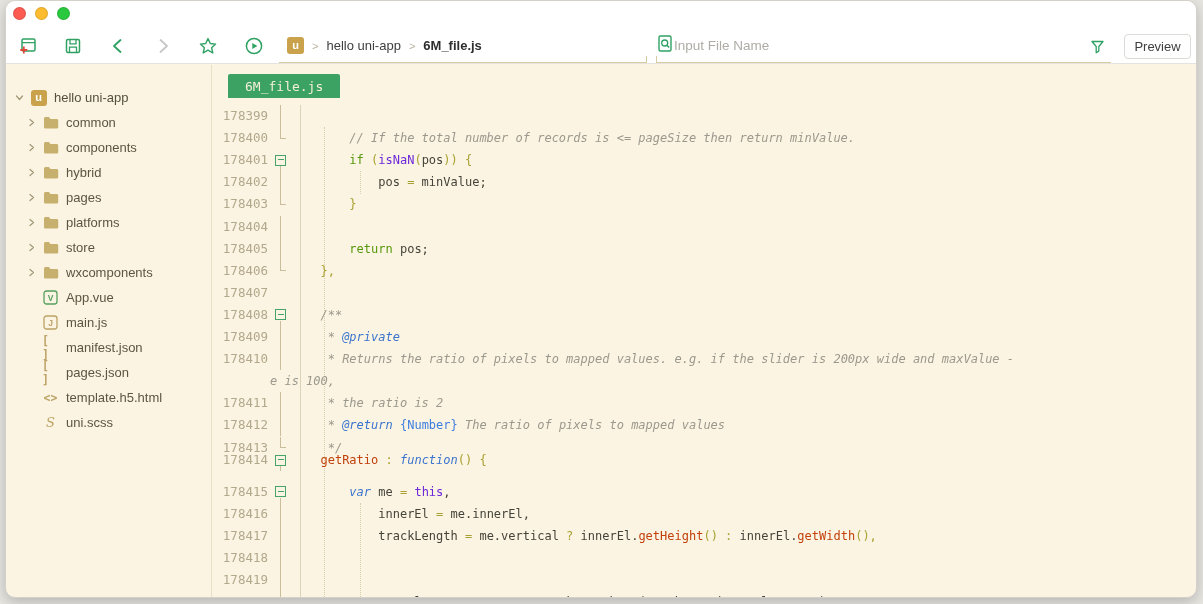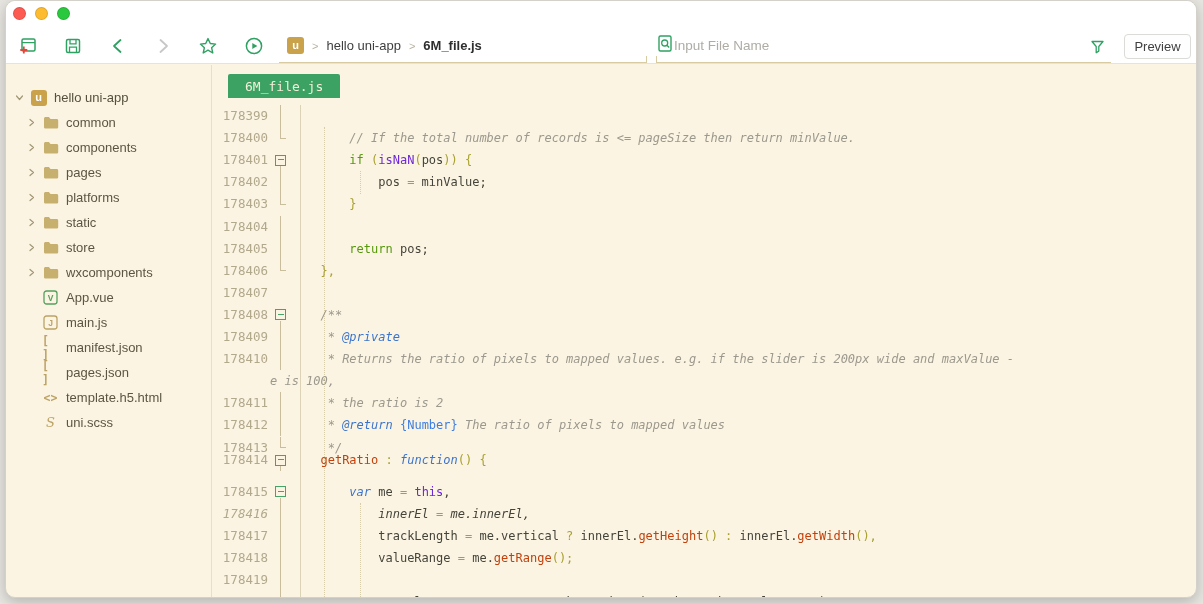--- a/index.html
+++ b/index.html
@@ -204,47 +204,47 @@
               <span class="tchev">
                 <svg width="9" height="9" viewBox="0 0 9 9">
                   <polyline points="3,1.5 6.5,4.5 3,7.5" fill="none" stroke="#A29877" stroke-width="1.2" stroke-linecap="round" stroke-linejoin="round"></polyline>
                 </svg>
               </span>
               <span class="ticon">
                 <svg width="16" height="13" viewBox="0 0 16 13">
                   <path d="M1 2.8C1 1.8 1.7 1.1 2.7 1.1h3.2l1.6 1.9h6.1c1 0 1.6.7 1.6 1.7v6.2c0 1-.7 1.7-1.7 1.7H2.7c-1 0-1.7-.7-1.7-1.7z" fill="#C7AF6E"></path>
                 </svg>
               </span>
+              <span class="tlabel">hybrid</span>
+            </div>
+            <div class="trow">
+              <span class="tchev">
+                <svg width="9" height="9" viewBox="0 0 9 9">
+                  <polyline points="3,1.5 6.5,4.5 3,7.5" fill="none" stroke="#A29877" stroke-width="1.2" stroke-linecap="round" stroke-linejoin="round"></polyline>
+                </svg>
+              </span>
+              <span class="ticon">
+                <svg width="16" height="13" viewBox="0 0 16 13">
+                  <path d="M1 2.8C1 1.8 1.7 1.1 2.7 1.1h3.2l1.6 1.9h6.1c1 0 1.6.7 1.6 1.7v6.2c0 1-.7 1.7-1.7 1.7H2.7c-1 0-1.7-.7-1.7-1.7z" fill="#C7AF6E"></path>
+                </svg>
+              </span>
               <span class="tlabel">pages</span>
             </div>
             <div class="trow">
               <span class="tchev">
                 <svg width="9" height="9" viewBox="0 0 9 9">
                   <polyline points="3,1.5 6.5,4.5 3,7.5" fill="none" stroke="#A29877" stroke-width="1.2" stroke-linecap="round" stroke-linejoin="round"></polyline>
                 </svg>
               </span>
               <span class="ticon">
                 <svg width="16" height="13" viewBox="0 0 16 13">
                   <path d="M1 2.8C1 1.8 1.7 1.1 2.7 1.1h3.2l1.6 1.9h6.1c1 0 1.6.7 1.6 1.7v6.2c0 1-.7 1.7-1.7 1.7H2.7c-1 0-1.7-.7-1.7-1.7z" fill="#C7AF6E"></path>
                 </svg>
               </span>
               <span class="tlabel">platforms</span>
-            </div>
-            <div class="trow">
-              <span class="tchev">
-                <svg width="9" height="9" viewBox="0 0 9 9">
-                  <polyline points="3,1.5 6.5,4.5 3,7.5" fill="none" stroke="#A29877" stroke-width="1.2" stroke-linecap="round" stroke-linejoin="round"></polyline>
-                </svg>
-              </span>
-              <span class="ticon">
-                <svg width="16" height="13" viewBox="0 0 16 13">
-                  <path d="M1 2.8C1 1.8 1.7 1.1 2.7 1.1h3.2l1.6 1.9h6.1c1 0 1.6.7 1.6 1.7v6.2c0 1-.7 1.7-1.7 1.7H2.7c-1 0-1.7-.7-1.7-1.7z" fill="#C7AF6E"></path>
-                </svg>
-              </span>
-              <span class="tlabel">static</span>
             </div>
             <div class="trow">
               <span class="tchev">
                 <svg width="9" height="9" viewBox="0 0 9 9">
                   <polyline points="3,1.5 6.5,4.5 3,7.5" fill="none" stroke="#A29877" stroke-width="1.2" stroke-linecap="round" stroke-linejoin="round"></polyline>
                 </svg>
               </span>
               <span class="ticon">
                 <svg width="16" height="13" viewBox="0 0 16 13">
                   <path d="M1 2.8C1 1.8 1.7 1.1 2.7 1.1h3.2l1.6 1.9h6.1c1 0 1.6.7 1.6 1.7v6.2c0 1-.7 1.7-1.7 1.7H2.7c-1 0-1.7-.7-1.7-1.7z" fill="#C7AF6E"></path>
@@ -448,40 +448,39 @@
               <span class="ccode"><span class="tk-p">  </span><span class="tk-f">getRatio</span><span class="tk-p"> </span><span class="tk-o">:</span><span class="tk-p"> </span><span class="tk-bi">function</span><span class="tk-o">()</span><span class="tk-p"> </span><span class="tk-o">{</span></span>
             </div>
             <div class="crow" style="top: 375.7px;">
               <span class="cnum">178415</span>
               <span class="cfold">
                 <i class="fvl below"></i>
                 <i class="fbox"></i>
               </span>
               <span class="ccode"><span class="tk-p">      </span><span class="tk-bi">var</span><span class="tk-p"> me </span><span class="tk-o">=</span><span class="tk-p"> </span><span class="tk-b">this</span><span class="tk-p">,</span></span>
             </div>
-            <div class="crow" style="top: 397.8px; font-style: italic;">
+            <div class="crow" style="top: 397.8px;">
               <span class="cnum">178416</span>
               <span class="cfold">
                 <i class="fvl full"></i>
               </span>
               <span class="ccode"><span class="tk-p">          innerEl </span><span class="tk-o">=</span><span class="tk-p"> me.innerEl,</span></span>
             </div>
             <div class="crow" style="top: 419.9px;">
               <span class="cnum">178417</span>
               <span class="cfold">
                 <i class="fvl full"></i>
               </span>
               <span class="ccode"><span class="tk-p">          trackLength </span><span class="tk-o">=</span><span class="tk-p"> me.vertical </span><span class="tk-o">?</span><span class="tk-p"> innerEl.</span><span class="tk-f">getHeight</span><span class="tk-o">()</span><span class="tk-p"> </span><span class="tk-o">:</span><span class="tk-p"> innerEl.</span><span class="tk-f">getWidth</span><span class="tk-o">(),</span></span>
             </div>
             <div class="crow" style="top: 442px;">
               <span class="cnum">178418</span>
               <span class="cfold">
                 <i class="fvl full"></i>
               </span>
-              <span class="ccode"><span class="tk-p">          valueRange </span><span class="tk-o">=</span><span class="tk-p"> me.</span><span class="tk-f">getRange</span><span class="tk-o">();</span></span>
             </div>
             <div class="crow" style="top: 464.1px;">
               <span class="cnum">178419</span>
               <span class="cfold">
                 <i class="fvl full"></i>
               </span>
               <span class="ccode"></span>
             </div>
             <div class="crow" style="top: 486.2px;">
               <span class="cnum">178420</span>

